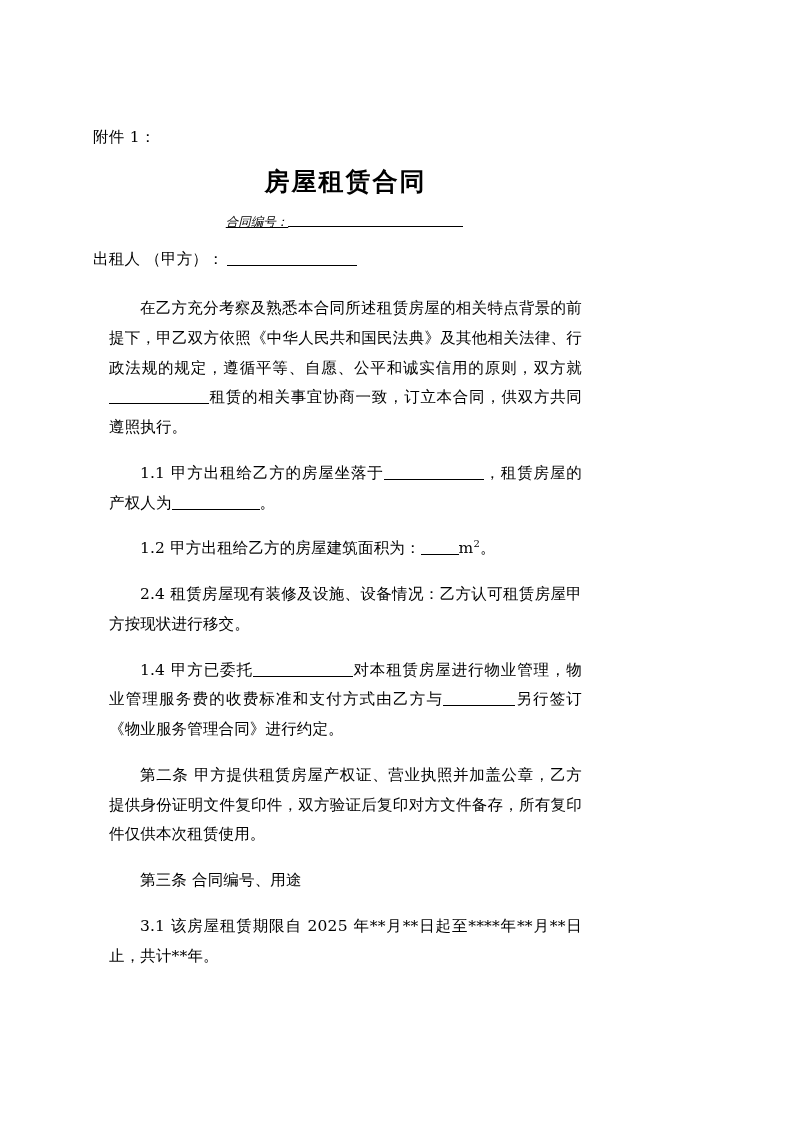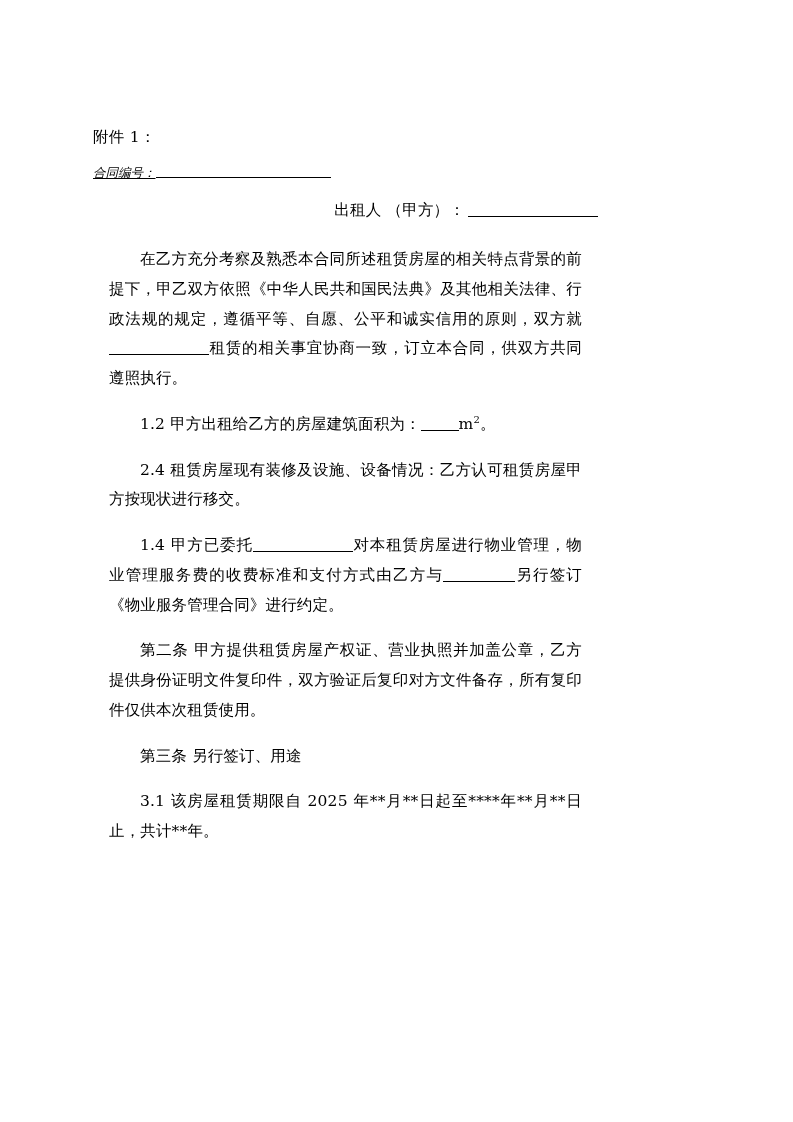--- a/index.html
+++ b/index.html
@@ -31,21 +31,21 @@
   }
   .doc-title {
     font-family: "DejaVu Serif", "Liberation Serif", serif;
     font-weight: bold;
     font-size: 25px;
     text-align: center;
     letter-spacing: 2px;
     margin: 0 0 16px 0;
   }
   .contract-no {
-    text-align: left;
+    text-align: center;
     font-family: Liberation Serif, serif;
     font-size: 12.5px;
     margin: 0 0 14px 0;
     padding-right: 2px;
   }
   .contract-no .cn-label {
     text-decoration: underline;
     font-style: italic;
   }
   .contract-no .cn-blank {
@@ -54,21 +54,20 @@
     border-bottom: 1px solid #000;
     height: 12px;
     vertical-align: -1px;
   }
   .party-line {
     font-family: "DejaVu Serif", "Liberation Serif", serif;
     font-size: 15.5px;
     line-height: 1.9;
     margin: 0;
     letter-spacing: 0.2px;
-    text-align: right;
   }
   .party-line .blank-md {
     display: inline-block;
     width: 130px;
     border-bottom: 1.3px solid #000;
     height: 13px;
     vertical-align: -2px;
     margin-left: 3px;
   }
   p.body-text {
@@ -95,47 +94,51 @@
   .nowrap { white-space: nowrap; }
   sup.sup { font-size: 10px; vertical-align: super; }
 </style>
 </head>
 <body>
 
 <div class="page">
 
   <div class="attach-label">附件 1：</div>
 
+  <h1 class="doc-title">房屋租赁合同</h1>
 
   <div class="contract-no">
     <span class="cn-label">合同编号：</span><span class="cn-blank"></span>
   </div>
 
   <div class="party-line">
     <span>出租人 （甲方）：</span><span class="blank-md"></span>
   </div>
 
 
   <div class="spacer-sm"></div>
 
   <p class="body-text indent2">
     <span>在乙方充分考察及熟悉本合同所述租赁房屋的相关特点背景的前提下，甲乙双方依照《中华人民共和国民法典》及其他相关法律、行政法规的规定，遵循平等、自愿、公平和诚实信用的原则，双方就</span><span class="blank w-lg"></span><span>租赁的相关事宜协商一致，订立本合同，供双方共同遵照执行。</span>
   </p>
 
 
+  <p class="body-text indent2">
+    <span>1.1   甲方出租给乙方的房屋坐落于</span><span class="blank w-lg"></span><span>，租赁房屋的产权人为</span><span class="blank w-md"></span><span>。</span>
+  </p>
 
   <p class="body-text indent2">
     <span>1.2   甲方出租给乙方的房屋建筑面积为：</span><span class="blank w-xs"></span><span class="nowrap"><span>m</span><sup class="sup">2</sup></span><span>。</span>
   </p>
 
   <p class="body-text indent2">2.4   租赁房屋现有装修及设施、设备情况：乙方认可租赁房屋甲方按现状进行移交。</p>
 
   <p class="body-text indent2">
     <span>1.4   甲方已委托</span><span class="blank w-lg"></span><span>对本租赁房屋进行物业管理，物业管理服务费的收费标准和支付方式由乙方与</span><span class="blank w-sm"></span><span>另行签订《物业服务管理合同》进行约定。</span>
   </p>
 
   <p class="body-text indent2">第二条   甲方提供租赁房屋产权证、营业执照并加盖公章，乙方提供身份证明文件复印件，双方验证后复印对方文件备存，所有复印件仅供本次租赁使用。</p>
 
-  <p class="body-text indent2">第三条   另行签订、用途</p>
+  <p class="body-text indent2">第三条   合同编号、用途</p>
 
   <p class="body-text indent2">3.1   该房屋租赁期限自 2025 年**月**日起至****年**月**日止，共计**年。</p>
 
 </div>
 
 </body></html>

